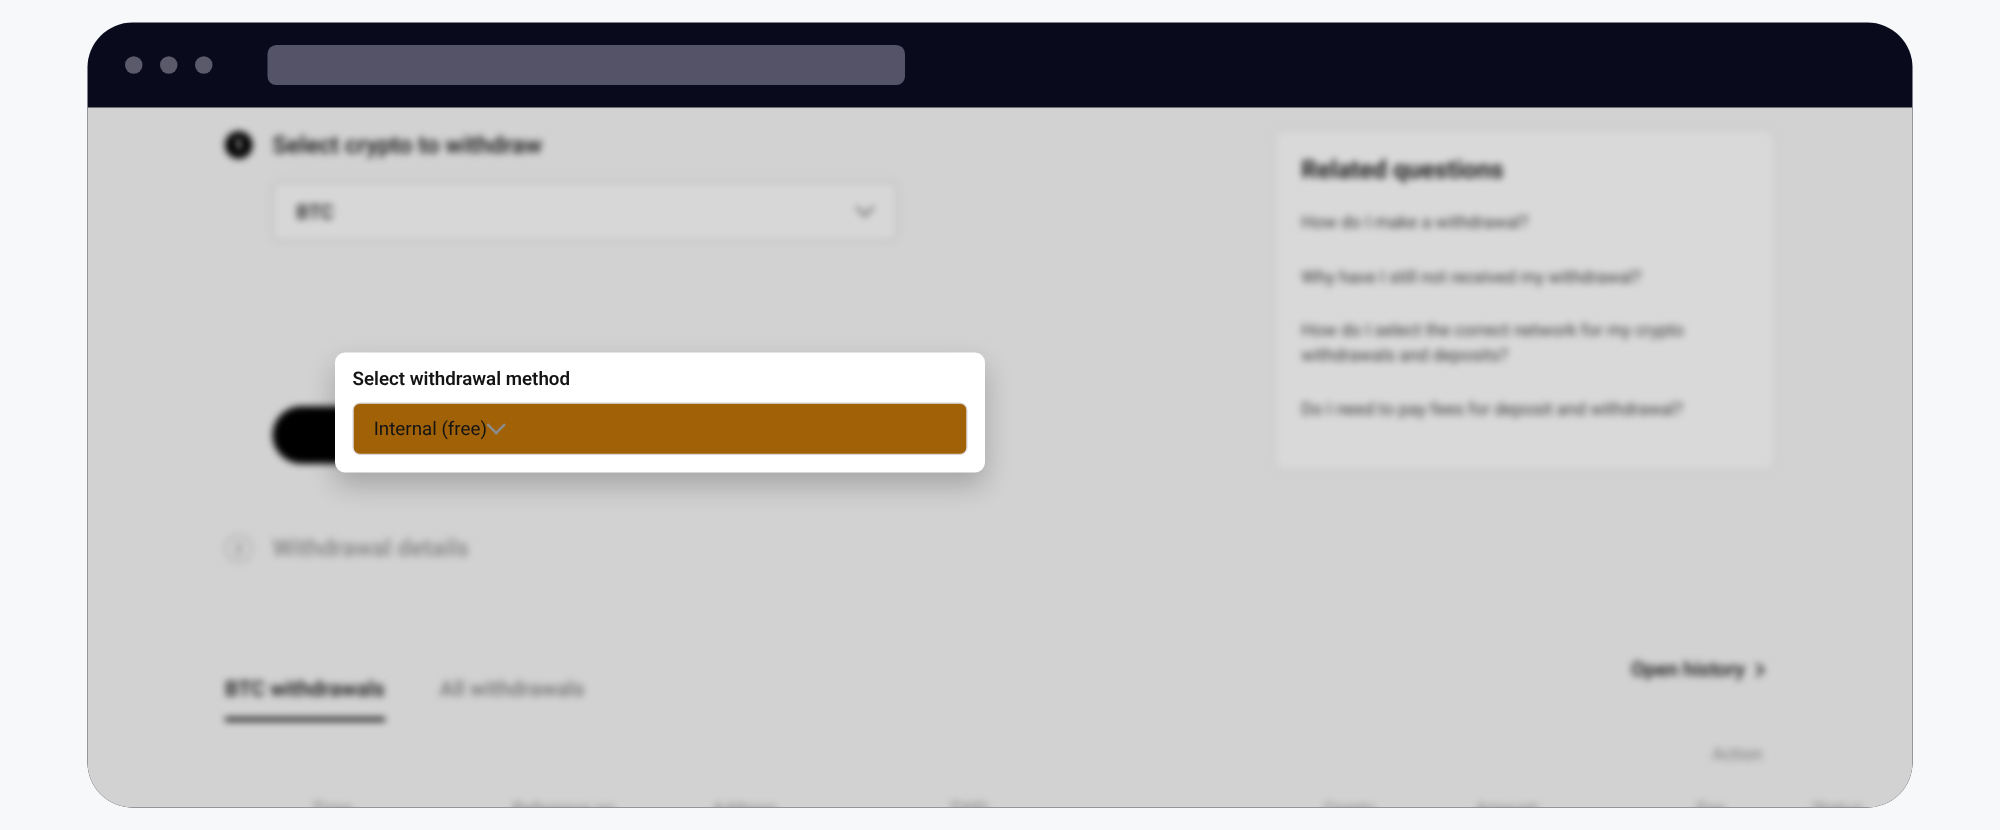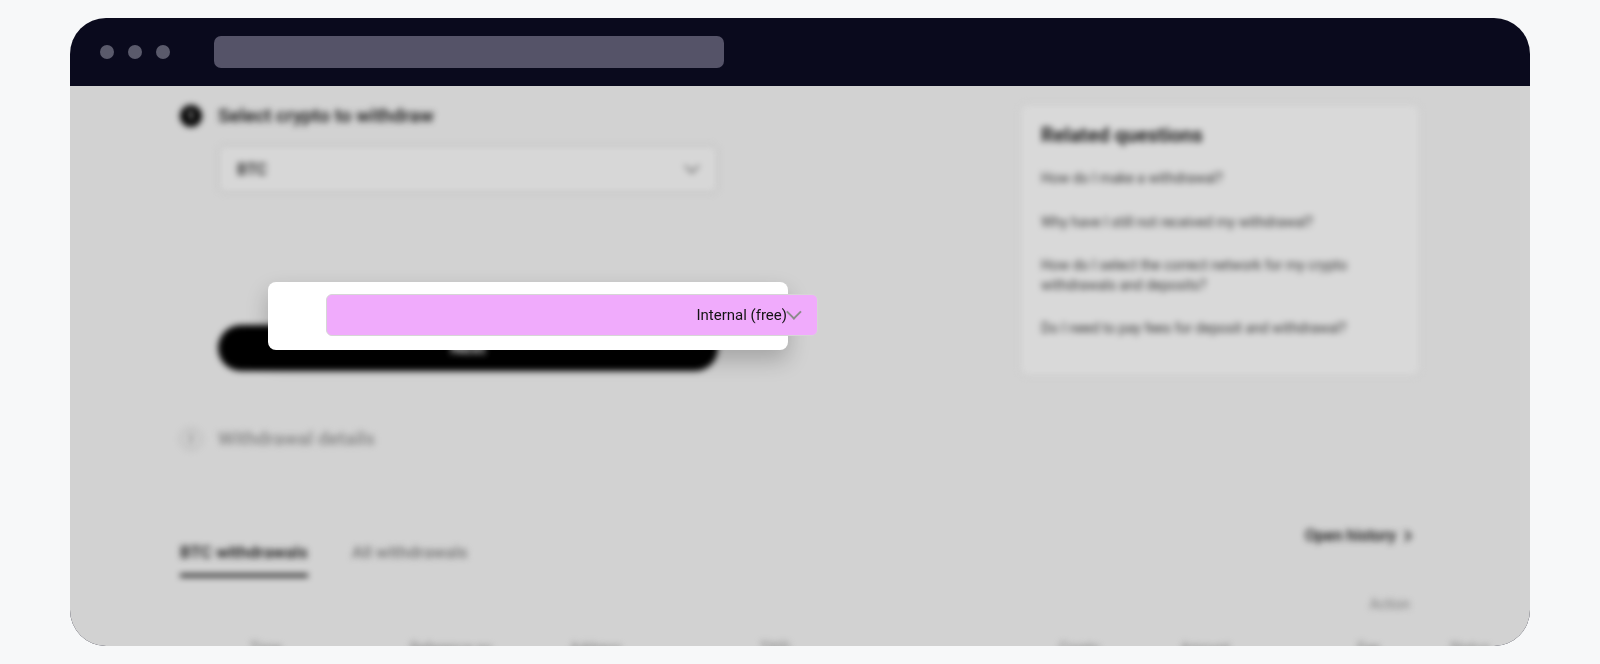--- a/index.html
+++ b/index.html
@@ -140,25 +140,24 @@
     border-radius: 8px;
     box-shadow: 0 10px 22px rgba(0,0,0,0.22);
     padding: 12px 14px 14px;
   }
   .focus-label { font-size: 15px; font-weight: 600; color: #141414; margin-bottom: 10px; }
   .focus-select {
     width: 100%;
     height: 42px;
     border: 1.2px solid #d6d6d6;
     border-radius: 6px;
-    display: flex; align-items: center; justify-content: flex-end;
+    display: flex; align-items: center; justify-content: flex-start;
     padding: 0 16px;
     font-size: 15px; color: #141414;
-    background: #f0abfc;
-    margin-left: 44px;
+    background: #a16207;
   }
   .focus-select .chev::before { border-color: #8b8b8b; }
 </style>
 </head>
 <body>
 
 <div class="window">
   <div class="titlebar">
     <div class="dots">
       <div class="dot"></div>
@@ -221,20 +220,21 @@
         <div>TXID</div>
         <div class="right">Crypto</div>
         <div class="right">Amount</div>
         <div class="right">Fee</div>
         <div class="right">Status</div>
       </div>
       <div style="position:absolute; right:120px; top:510px; font-size:14px; color:#7a7a7a; text-align:right;">Action</div>
     </div>
 
     <div class="focus-card">
+      <div class="focus-label">Select withdrawal method</div>
       <div class="focus-select">
         <span>Internal (free)</span>
         <span class="chev"></span>
       </div>
     </div>
 
   </div>
 </div>
 
 </body></html>

